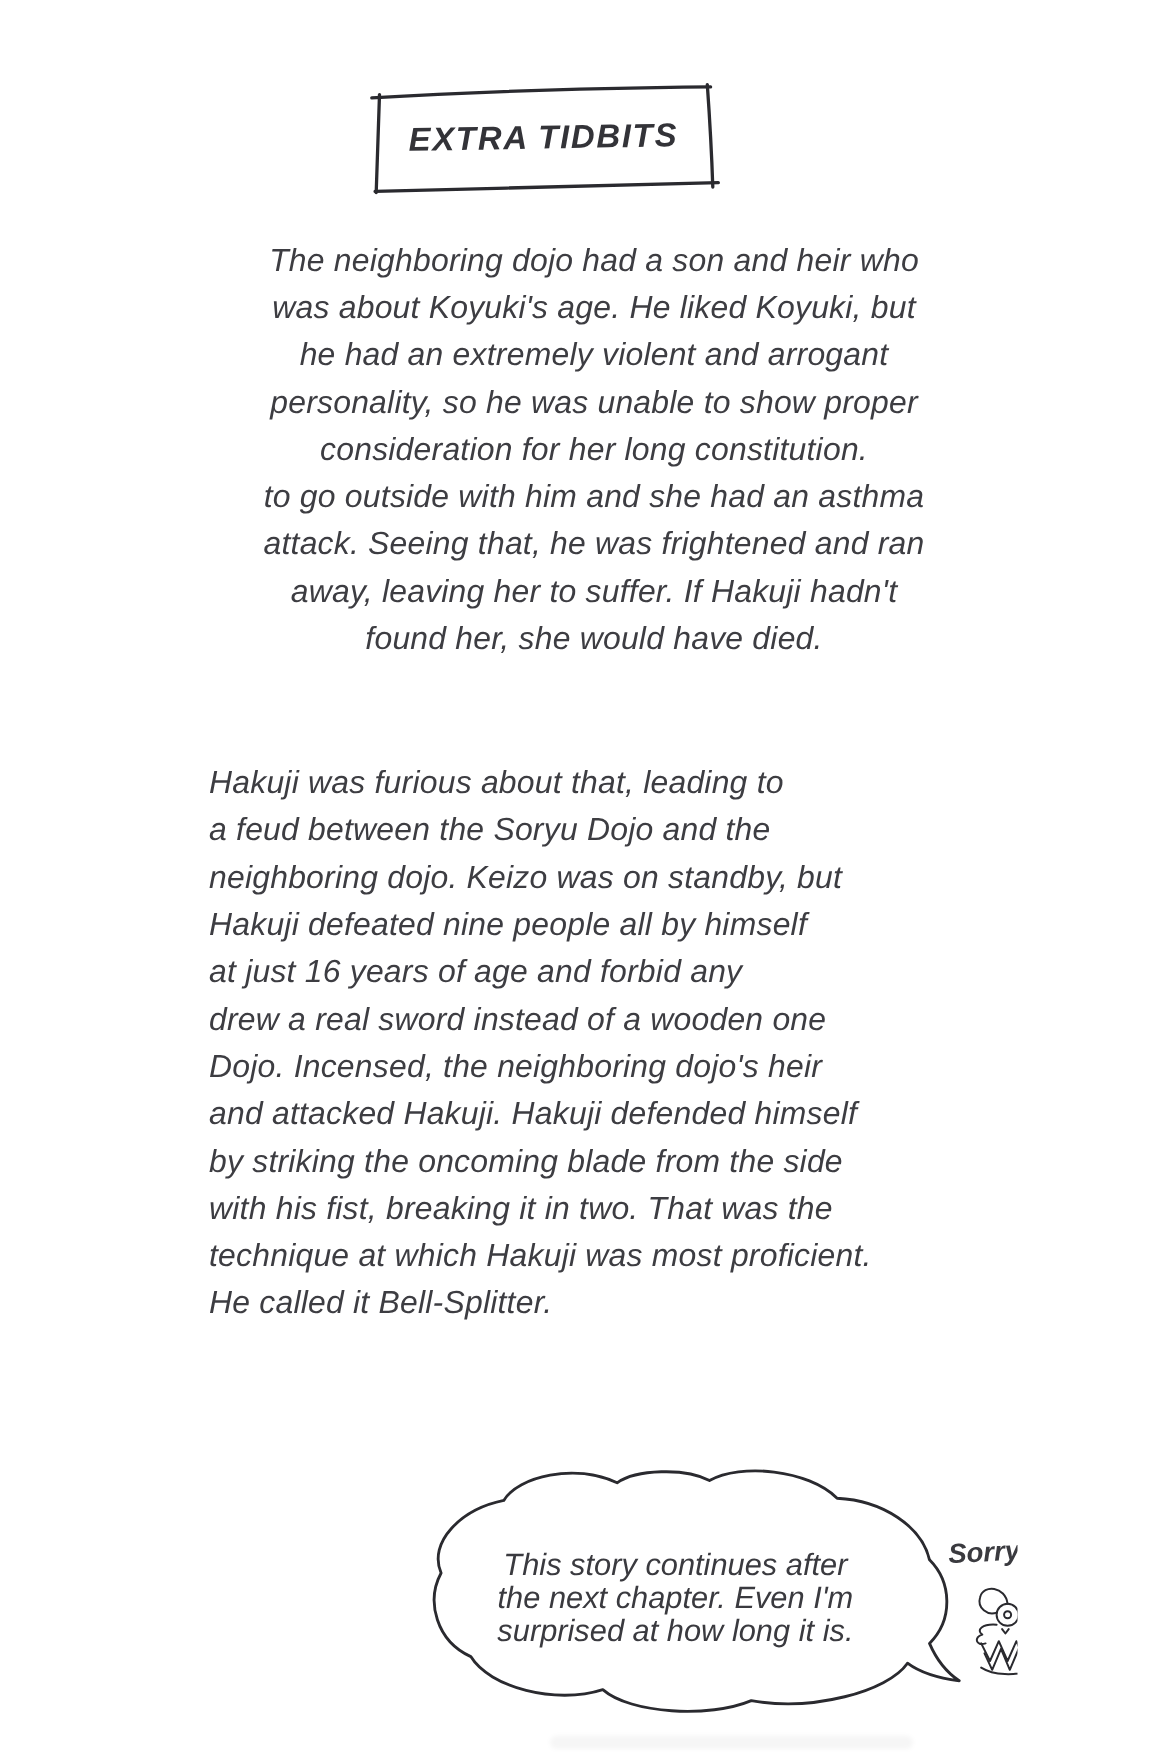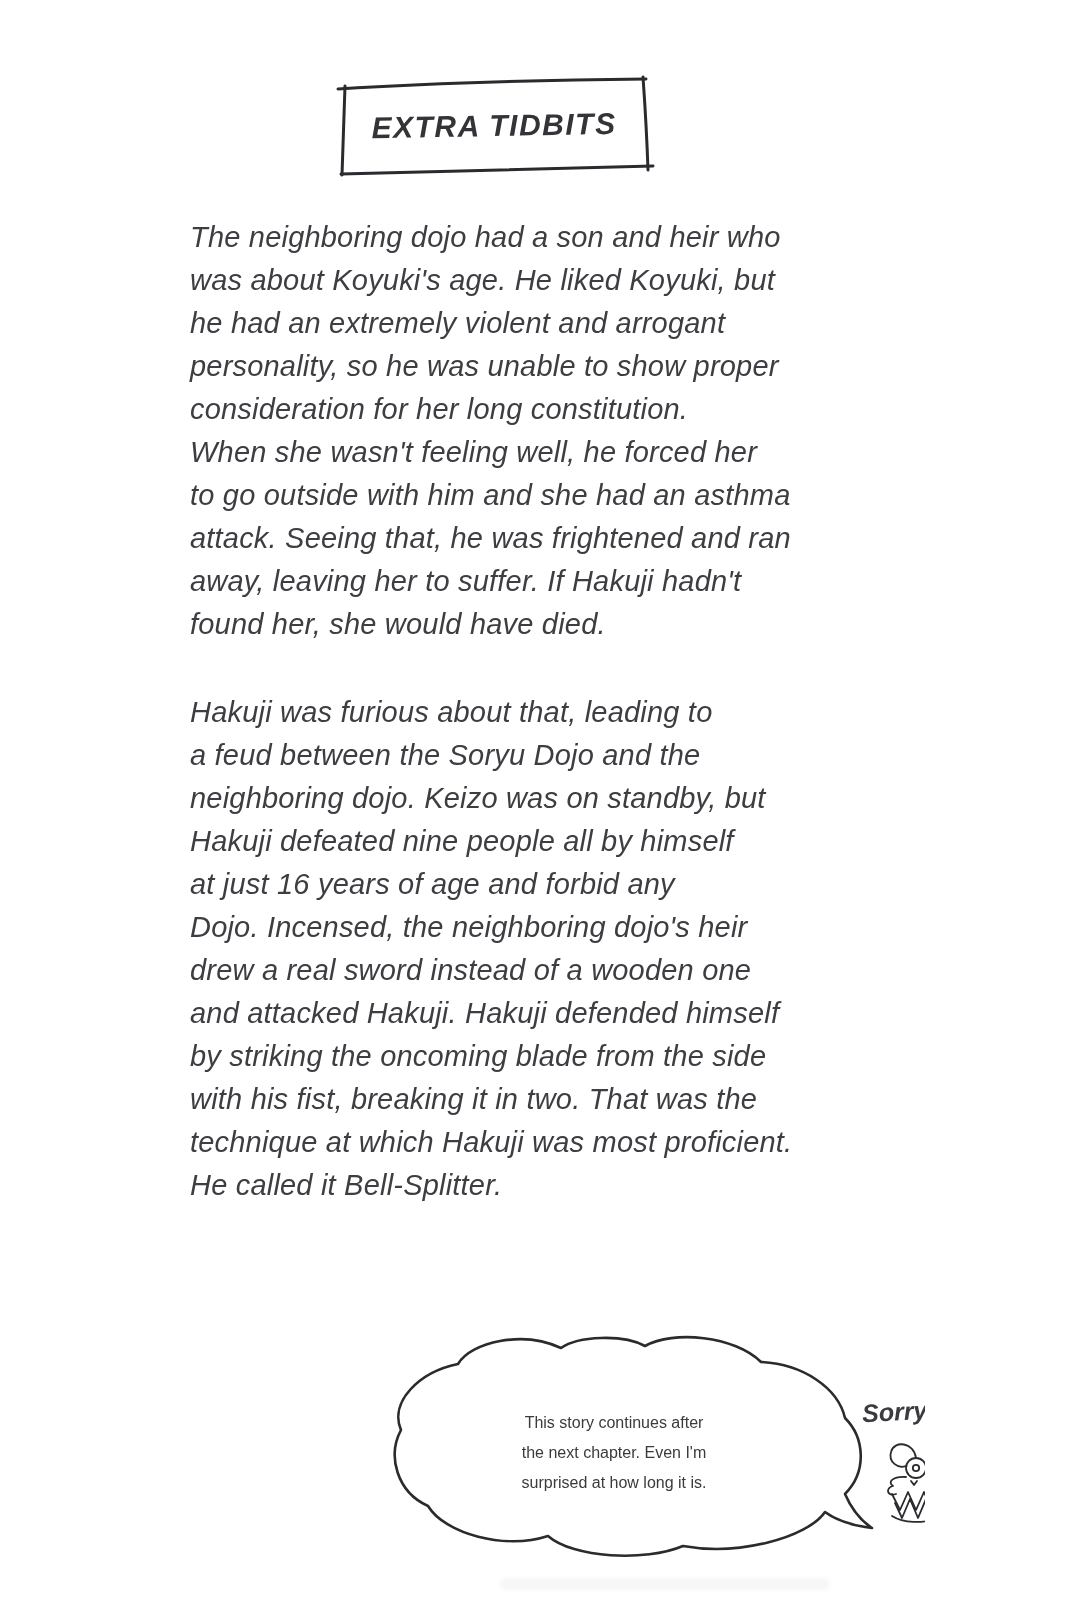--- a/index.html
+++ b/index.html
@@ -40,29 +40,30 @@
     position: absolute;
     left: 190px;
     width: 700px;
     font-size: 29px;
     font-style: italic;
     line-height: 43px;
     letter-spacing: 0.2px;
     color: var(--ink);
     white-space: nowrap;
   }
-  .paragraph-1 { top: 216px; }
+  .paragraph-1 { top: 216px; text-align: center; }
   .paragraph-2 { top: 691px; }
   .bubble-wrap { position: absolute; left: 383px; top: 1322px; width: 500px; height: 256px; }
   .bubble-text {
     position: absolute;
     left: 433px; top: 1408px;
     width: 362px;
     text-align: center;
-    font-size: 16px;
+    font-size: 28px;
+    font-style: italic;
     line-height: 30px;
     color: #3a3a3f;
     white-space: nowrap;
   }
   .sorry-text {
     position: absolute;
     left: 862px; top: 1396px;
     width: 120px;
     font-size: 25px;
     font-style: italic;
@@ -96,35 +97,34 @@
     </svg>
     <div class="title-text">EXTRA TIDBITS</div>
   </div>
 
   <div class="paragraph paragraph-1">
       <div>The neighboring dojo had a son and heir who</div>
       <div>was about Koyuki's age. He liked Koyuki, but</div>
       <div>he had an extremely violent and arrogant</div>
       <div>personality, so he was unable to show proper</div>
       <div>consideration for her long constitution.</div>
-      <div>When she wasn't feeling well, he forced her</div>
       <div>to go outside with him and she had an asthma</div>
       <div>attack. Seeing that, he was frightened and ran</div>
       <div>away, leaving her to suffer. If Hakuji hadn't</div>
       <div>found her, she would have died.</div>
     </div>
 
   <div class="paragraph paragraph-2">
       <div>Hakuji was furious about that, leading to</div>
       <div>a feud between the Soryu Dojo and the</div>
       <div>neighboring dojo. Keizo was on standby, but</div>
       <div>Hakuji defeated nine people all by himself</div>
       <div>at just 16 years of age and forbid any</div>
+      <div>drew a real sword instead of a wooden one</div>
       <div>Dojo. Incensed, the neighboring dojo's heir</div>
-      <div>drew a real sword instead of a wooden one</div>
       <div>and attacked Hakuji. Hakuji defended himself</div>
       <div>by striking the oncoming blade from the side</div>
       <div>with his fist, breaking it in two. That was the</div>
       <div>technique at which Hakuji was most proficient.</div>
       <div>He called it Bell-Splitter.</div>
     </div>
 
   <div class="bubble-wrap">
     <svg width="500" height="256" viewBox="0 0 500 256">
       <path d="M 75 42

